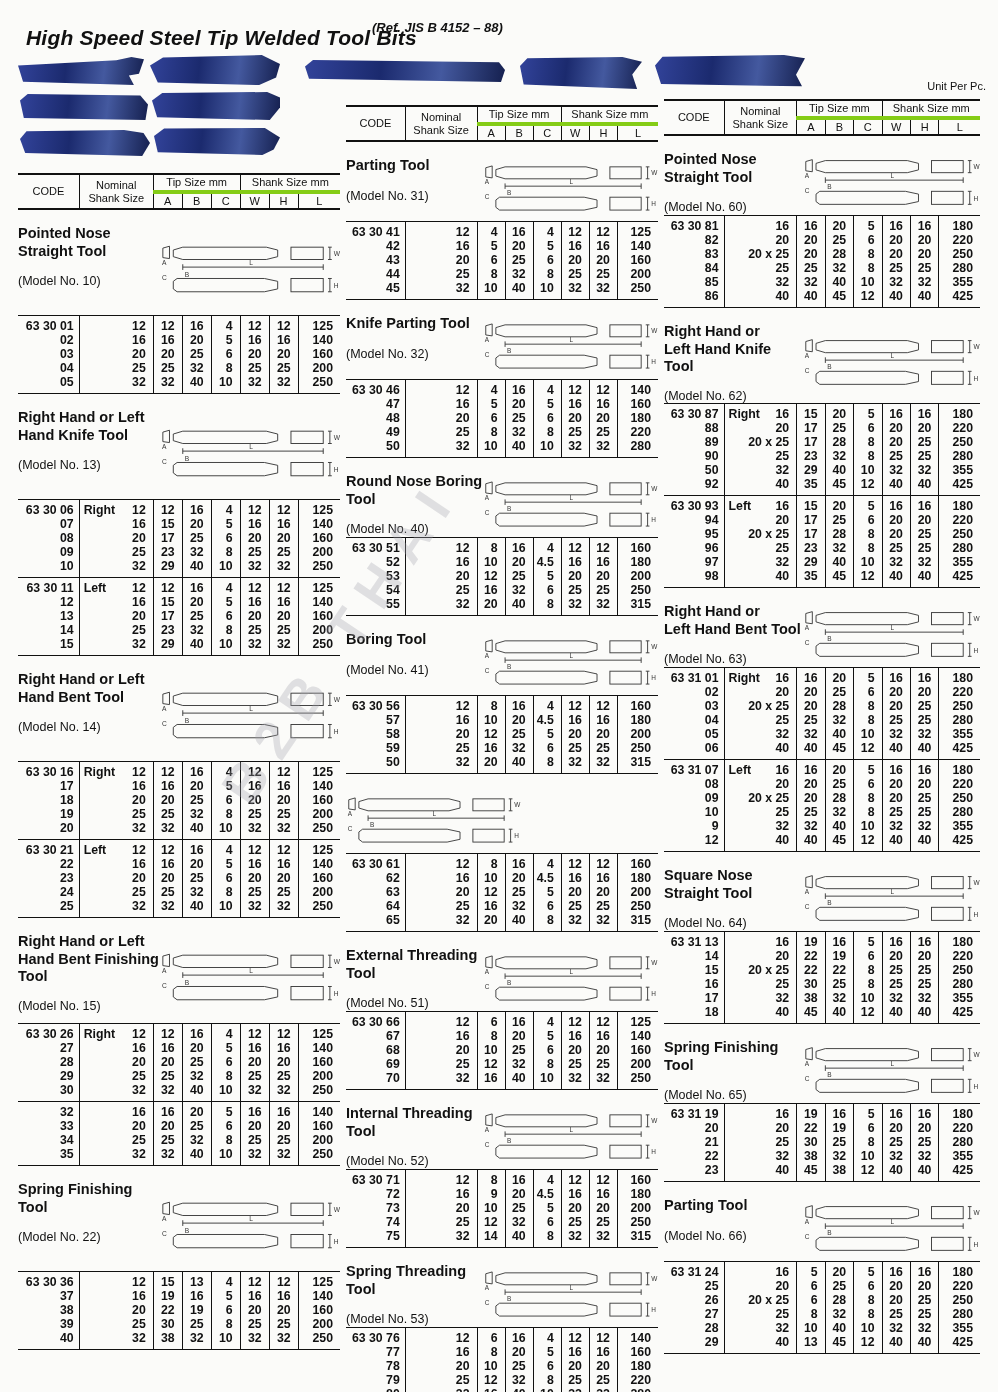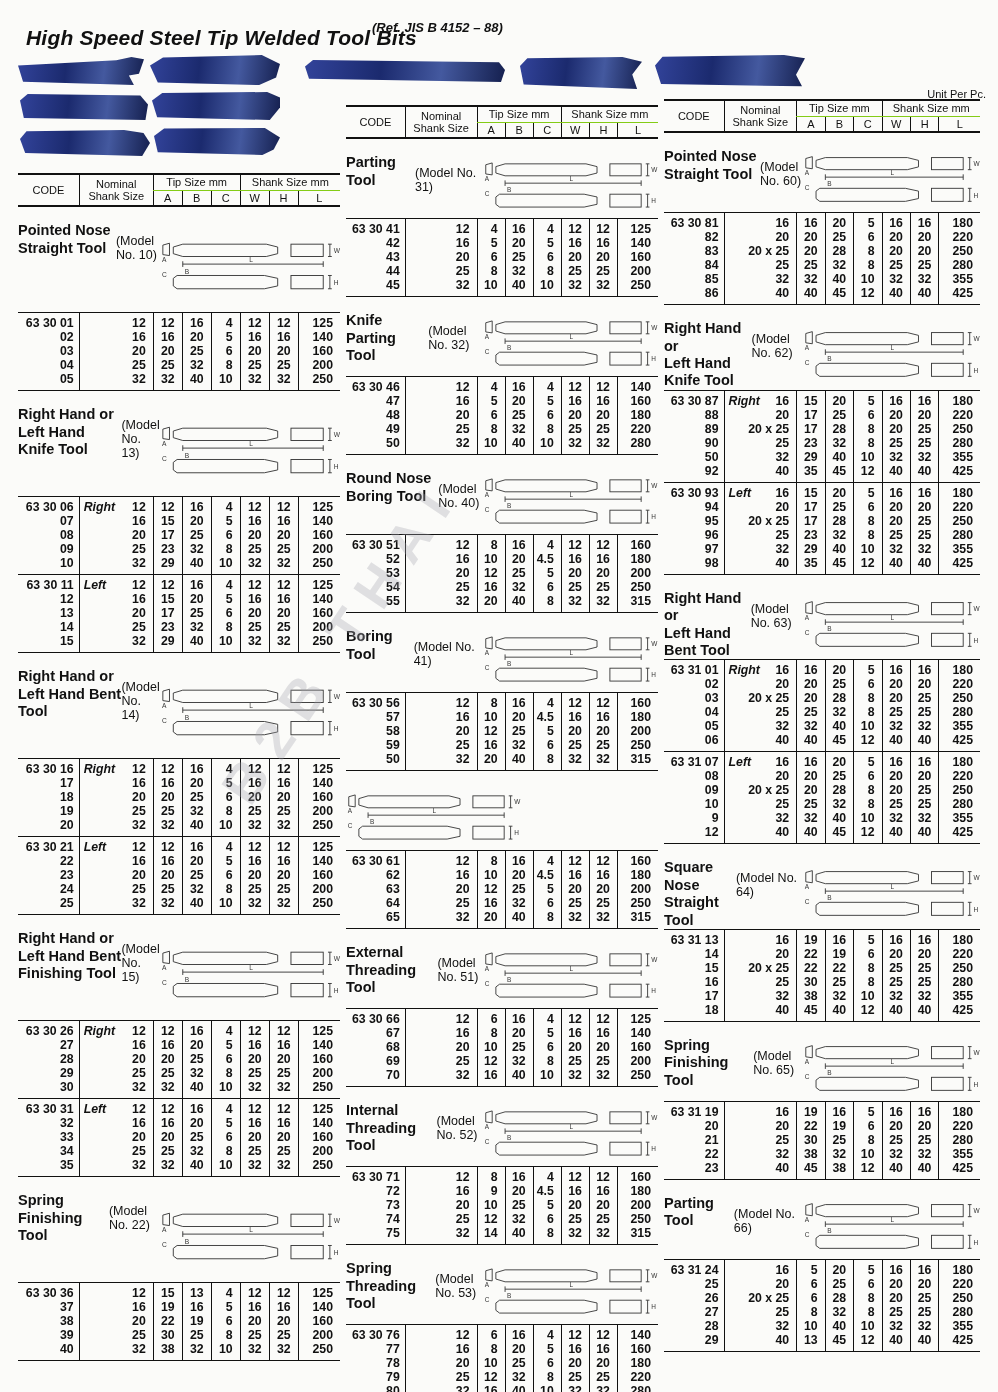--- a/index.html
+++ b/index.html
@@ -6,59 +6,59 @@
   html,body { width: 998px; height: 1392px; }
   body {
     position: relative;
     background: #fbfbf9;
     font-family: "Liberation Sans", sans-serif;
     color: #111;
     overflow: hidden;
   }
   .title { position:absolute; left:26px; top:26px; font-size:21px; font-weight:bold; font-style:italic; letter-spacing:.2px; }
   .ref   { position:absolute; left:372px; top:20px; font-size:13px; font-weight:bold; font-style:italic; }
-  .unit  { position:absolute; right:12px; top:88px; font-size:11px; }
+  .unit  { position:absolute; right:12px; top:80px; font-size:11px; }
   .watermark {
     position:absolute; left:110px; top:610px; width:460px; text-align:center;
     transform:rotate(-56deg); font-size:54px; font-weight:bold;
     color:rgba(165,165,175,.32); letter-spacing:16px; pointer-events:none; z-index:5;
   }
   
   .photo { position:absolute; background:linear-gradient(97deg,#32439a 0%,#1b2a6e 38%,#44599f 68%,#15204f 100%); box-shadow:1px 2px 2px rgba(0,0,0,.25); }
   
   .col-wrap { position:absolute; left:18px; top:95px; width:962px; display:flex; gap:6px; }
   .col { flex:0 0 auto; }
   .col-left   { width:322px; margin-top:78px; }
   .col-middle { width:312px; margin-top:10px; }
   .col-right  { width:316px; margin-top:4px; }
   table { border-collapse:collapse; width:100%; table-layout:fixed; }
   col.c-code{width:19%} col.c-nom{width:23%} col.c-a,col.c-b,col.c-c,col.c-w,col.c-h{width:9%} col.c-l{width:13%}
   .hdr-table { border-top:2px solid #111; border-bottom:2px solid #111; font-size:11px; }
   .hdr-table th { font-weight:normal; text-align:center; padding:1px 0; vertical-align:middle; line-height:1.15; }
   .hdr-table th.bl { border-left:1px solid #111; }
-  .hdr-table th.bb { border-bottom:1px solid #84cc16;margin-left:28px; }
+  .hdr-table th.bb { border-bottom:4px solid #84cc16;margin-left:28px; }
   .hdr-table .code-h { font-size:11px; }
   .sec { margin-top:13px; }
   .sec-head { display:flex; align-items:stretch; }
   .col-left .sec-head { min-height:92px; }
   .col-middle .sec-head, .col-right .sec-head { min-height:66px; }
-  .sec-left { width:44%; display:flex; flex-direction:row; }
+  .sec-left { width:44%; display:flex; flex-direction:column; }
   .sec-title { font-size:14.5px; font-weight:bold; line-height:1.2; white-space:pre-line; margin-top:2px; }
   .sec-model { font-size:12.5px; margin-top:14px; }
   .diagram { width:56%; align-self:center; }
   .diagram svg { width:100%; height:62px; display:block; }
   .grp-wrap { border-top:1.6px solid #111; border-bottom:1.6px solid #111; }
   .grp-wrap table + table { border-top:1.6px solid #111; }
   .rows-table td { font-size:12.3px; font-weight:bold; line-height:14px; text-align:right; padding:0 7px 0 0; }
   .rows-table td.bl { border-left:1px solid #111; }
   .rows-table tr:first-child td { padding-top:3px; }
   .rows-table tr:last-child td { padding-bottom:4px; }
   .rows-table td.code { padding-right:5px; }
   .nomflex { display:flex; justify-content:space-between; }
-  .nomflex .hand { font-weight:bold; text-align:right; padding-left:4px;font-style:italic; }
+  .nomflex .hand { font-weight:bold; text-align:right; padding-left:4px; }
   .nomflex .nval { margin-left:auto; }
   .dg { stroke:#3a3a3a; fill:none; stroke-width:1; }
   .dgt { font-size:7px; fill:#333; font-family:"Liberation Sans",sans-serif; }
 </style>
 </head>
 <body>
 
 <div class="title">High Speed Steel Tip Welded Tool Bits</div>
 <div class="ref">(Ref. JIS B 4152 – 88)</div>
 <div class="unit">Unit Per Pc.</div>
@@ -731,35 +731,20 @@
               <col class="c-nom">
               <col class="c-a">
               <col class="c-b">
               <col class="c-c">
               <col class="c-w">
               <col class="c-h">
               <col class="c-l">
             </colgroup>
             <tbody>
               <tr>
-                <td class="code">63 30 31</td>
-                <td class="bl">
-                  <div class="nomflex">
-                    <span class="hand">Left</span>
-                    <span class="nval">12</span>
-                  </div>
-                </td>
-                <td class="bl">12</td>
-                <td class="bl">16</td>
-                <td class="bl">4</td>
-                <td class="bl">12</td>
-                <td class="bl">12</td>
-                <td class="bl">125</td>
-              </tr>
-              <tr>
                 <td class="code">32</td>
                 <td class="bl">
                   <div class="nomflex">
                     <span class="nval">16</span>
                   </div>
                 </td>
                 <td class="bl">16</td>
                 <td class="bl">20</td>
                 <td class="bl">5</td>
                 <td class="bl">16</td>

